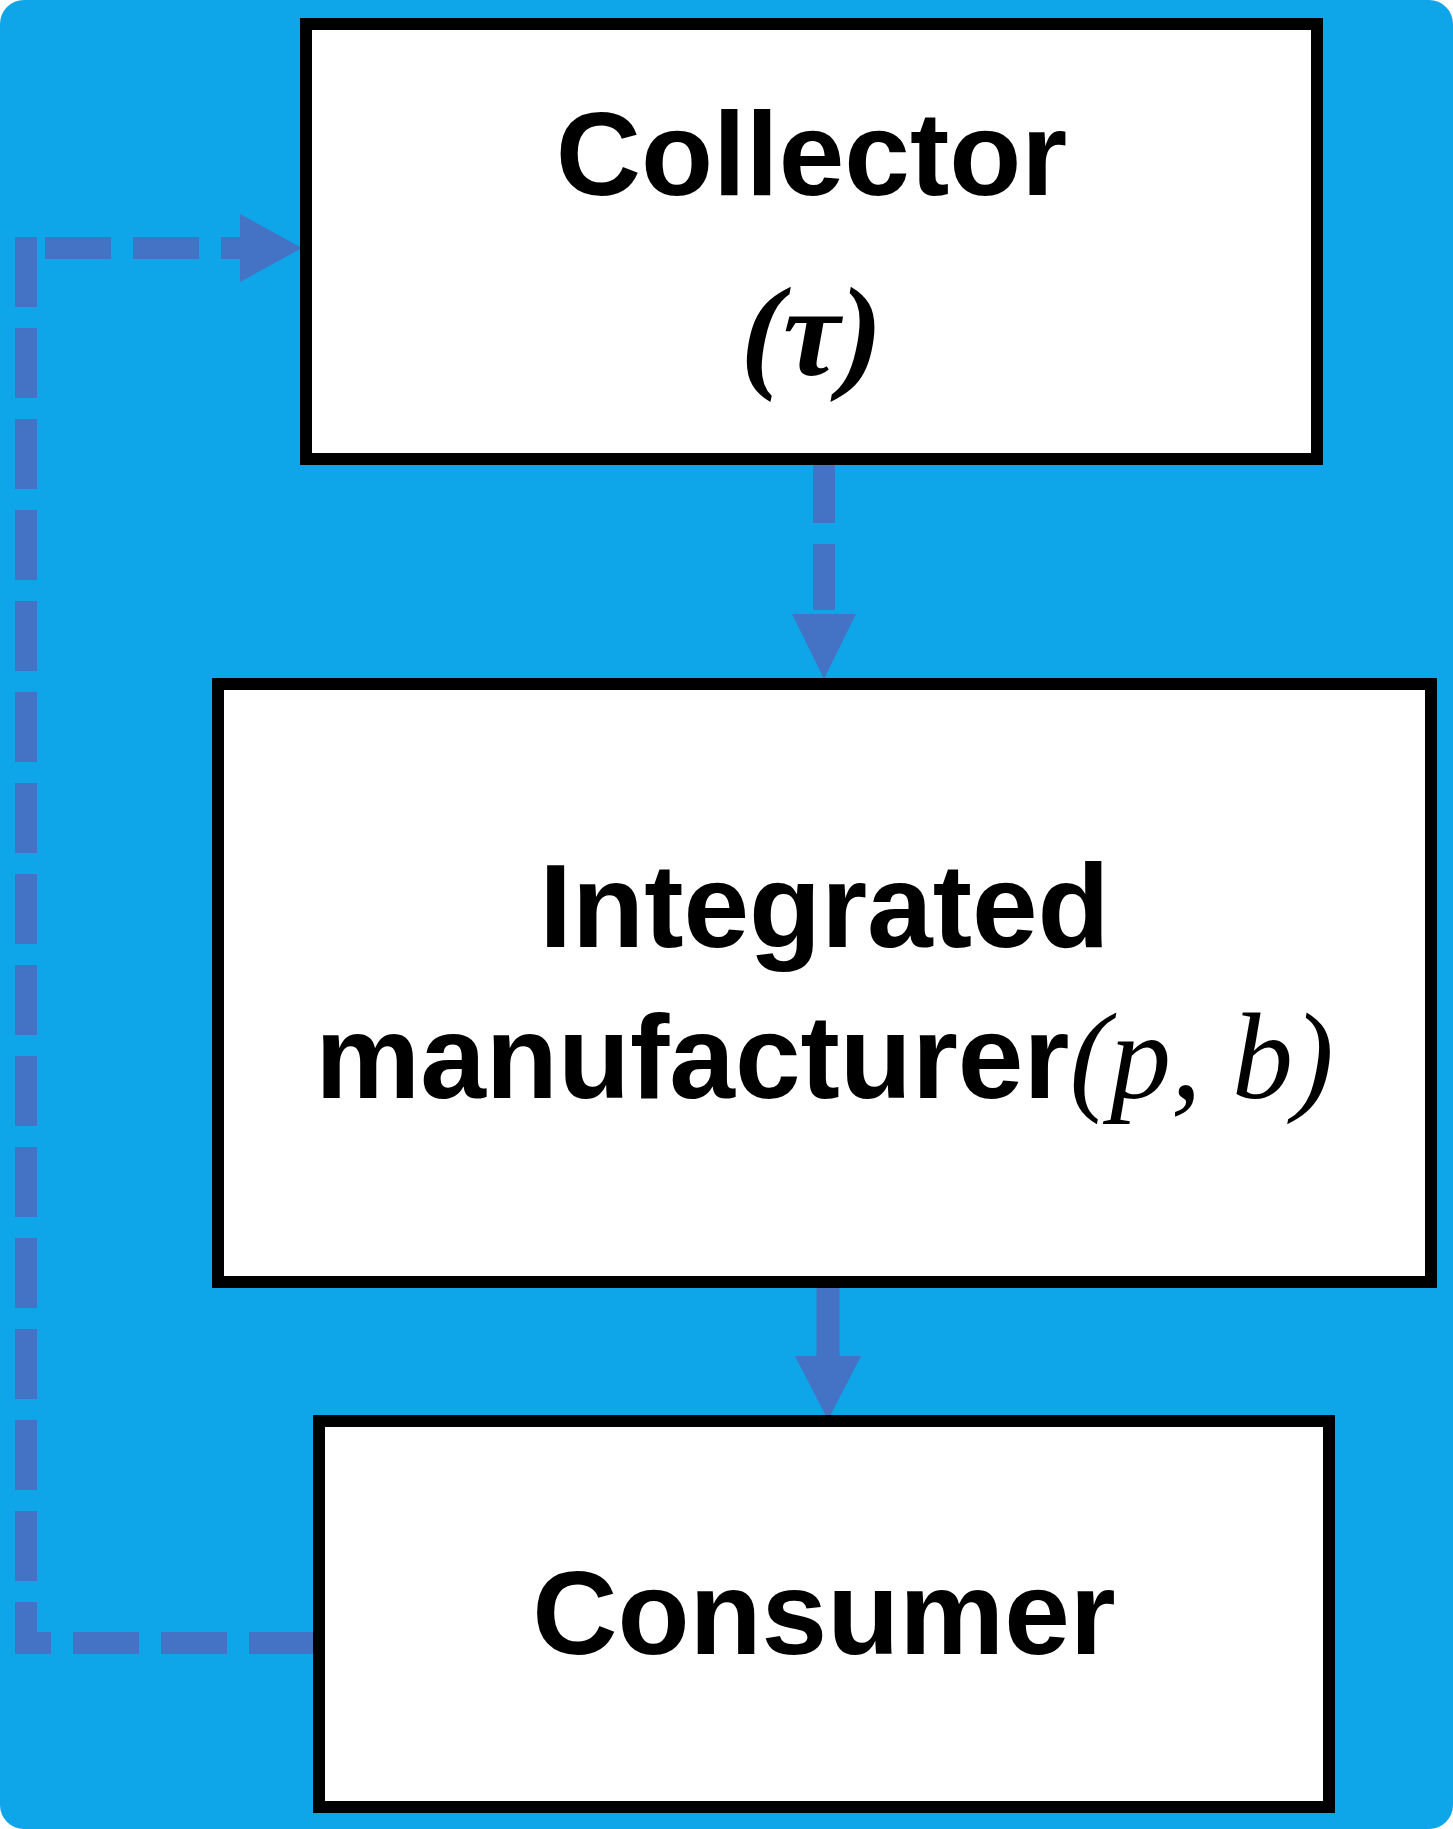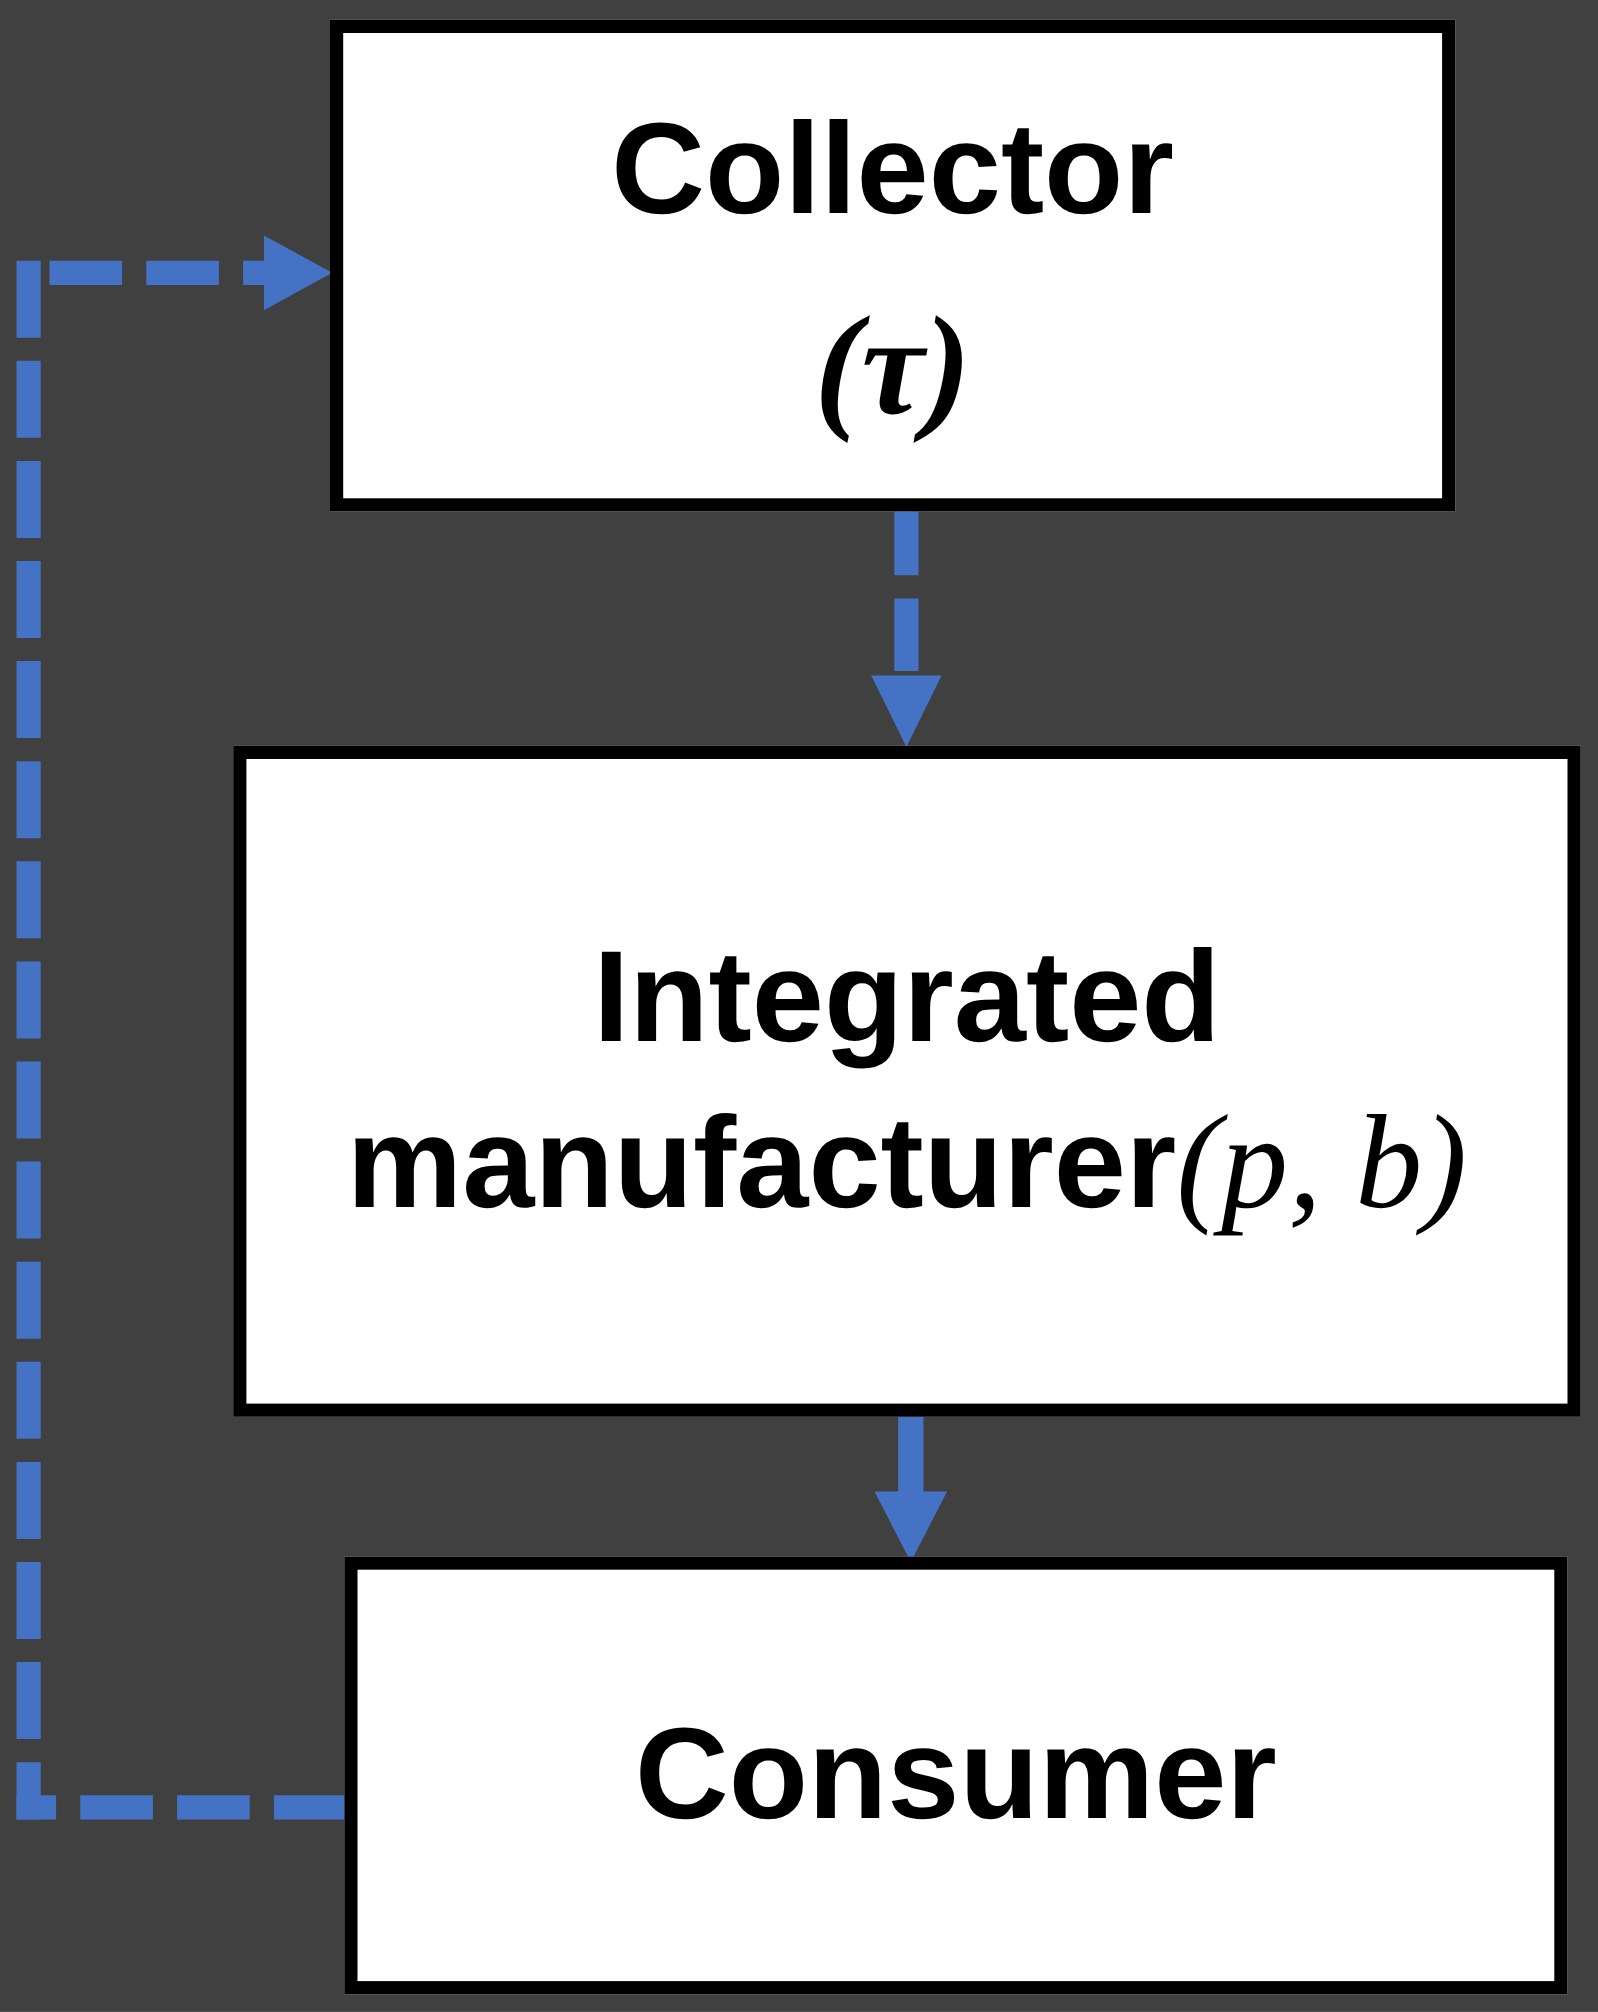--- a/index.html
+++ b/index.html
@@ -7,21 +7,22 @@
     padding: 0;
     background: #ffffff;
     width: 1453px;
     height: 1829px;
     overflow: hidden;
   }
   .canvas {
     position: relative;
     width: 1453px;
     height: 1829px;
-    background: #404040;
+    background: #0ea5e9;
+    border-radius: 24px;
   }
   .arrows-layer {
     position: absolute;
     left: 0;
     top: 0;
     width: 1453px;
     height: 1829px;
   }
   .arrow-line {
     stroke: #4472C4;
@@ -52,21 +53,21 @@
   .box-manufacturer {
     left: 212px;
     top: 678px;
     width: 1225px;
     height: 610px;
     gap: 12px;
   }
   .box-consumer {
     left: 313px;
     top: 1415px;
-    width: 1112px;
+    width: 1022px;
     height: 398px;
   }
   .label-sans {
     font-family: "Liberation Sans", sans-serif;
     font-weight: bold;
     font-size: 118px;
     line-height: 1.15;
     color: #000000;
     white-space: nowrap;
   }

